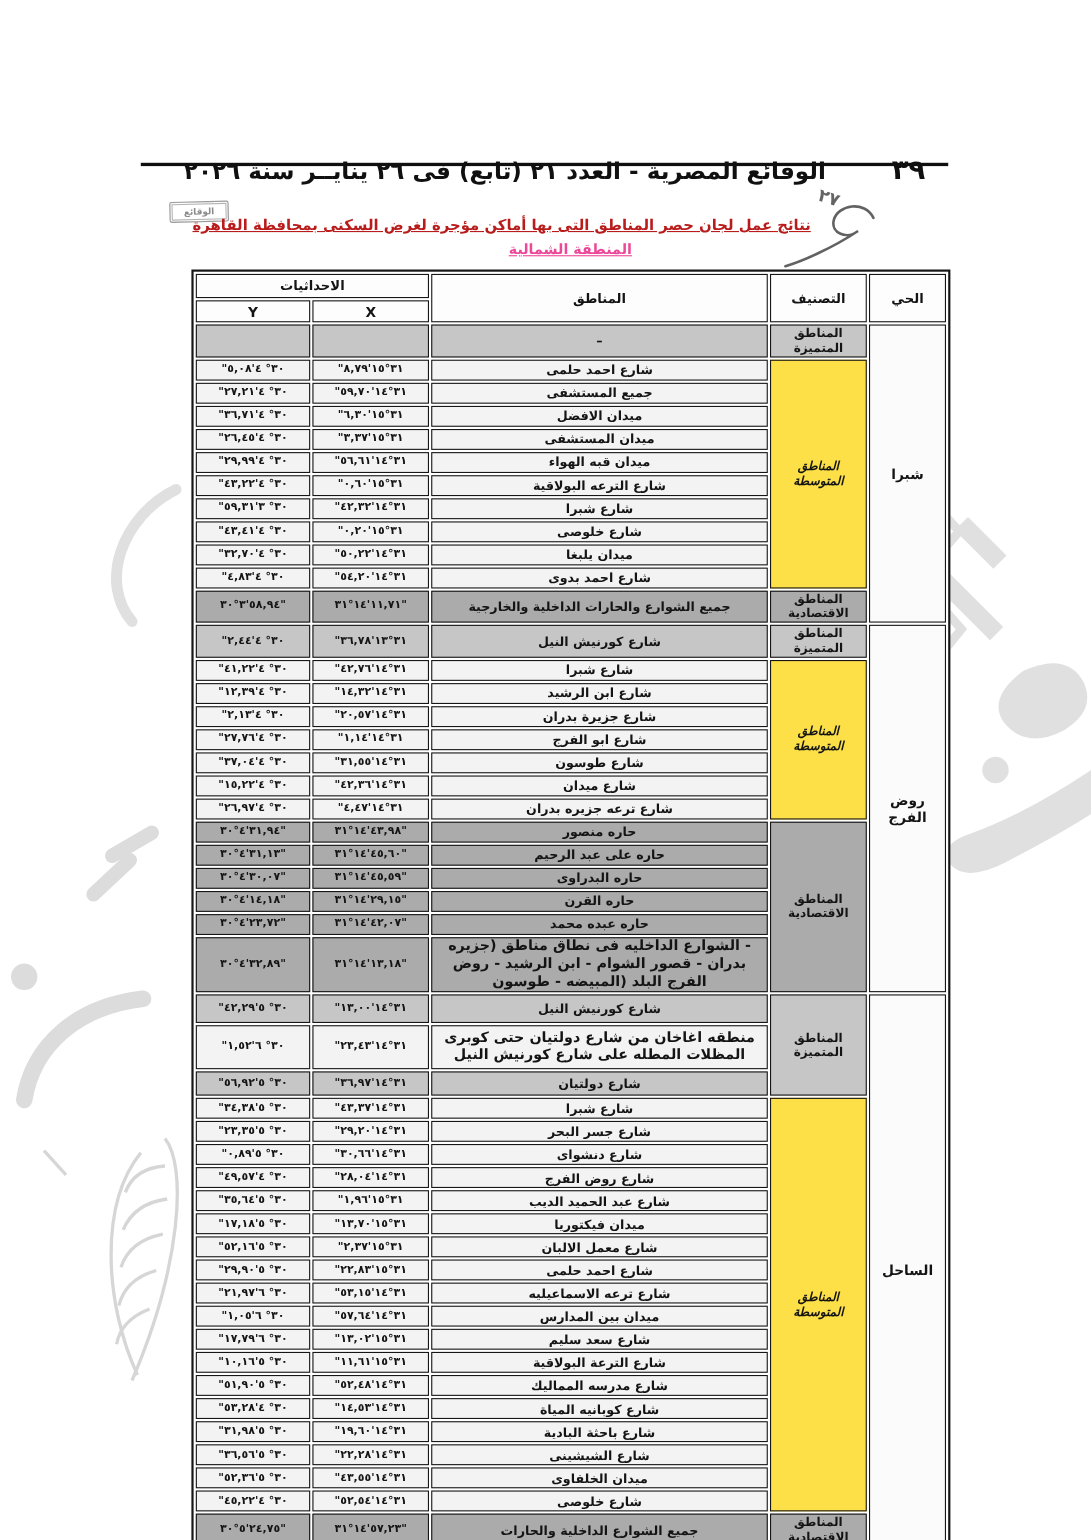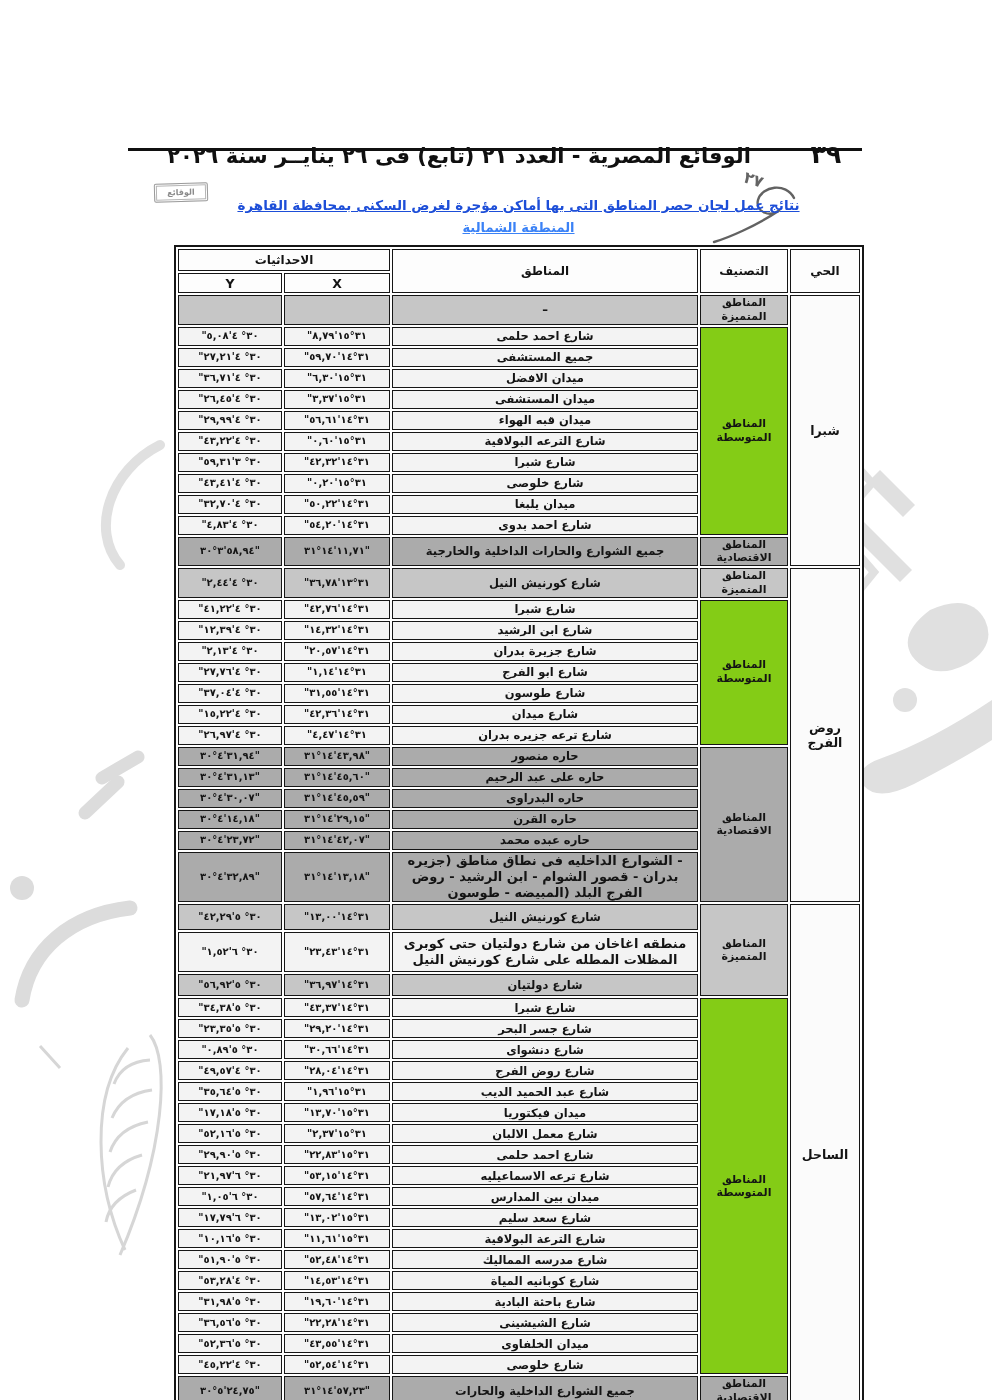--- a/index.html
+++ b/index.html
@@ -11,39 +11,39 @@
   .gz-page-no{width:72px;text-align:center;font-size:25px;}
   .gz-title{flex:1;text-align:center;letter-spacing:-0.2px;margin-top:44px;}
   .gz-rule{position:absolute;top:148px;left:128px;width:734px;height:3px;background:#101010;z-index:2;}
   .stamp{position:absolute;top:183px;left:154px;width:52px;height:17px;z-index:2;
          border:1px solid #9a9a9a;box-shadow:inset 0 0 0 1px #fff, inset 0 0 0 2px #b5b5b5;
          display:flex;align-items:center;justify-content:center;
          font-size:8px;font-weight:bold;color:#8a8a8a;transform:rotate(-1.5deg);border-radius:2px;}
   .hand{position:absolute;top:156px;left:698px;z-index:2;}
   .hand-num{position:absolute;top:14px;left:46px;font-size:16px;color:#4a4a4a;
             transform:rotate(18deg);font-weight:bold;opacity:.85;}
-  .doc-title{position:absolute;top:197px;left:175px;width:687px;z-index:2;direction:rtl;text-align:center;
-             font-weight:bold;font-size:13.5px;text-decoration:underline;color:#1d4ed8;}
+  .doc-title{position:absolute;top:197px;left:175px;width:687px;z-index:2;direction:rtl;text-align:left;
+             font-weight:bold;font-size:13.5px;text-decoration:underline;color:#b91c1c;}
   .doc-subtitle{position:absolute;top:220px;left:175px;width:687px;z-index:2;direction:rtl;text-align:center;
-             font-weight:bold;font-size:13px;text-decoration:underline;color:#3b82f6;}
+             font-weight:bold;font-size:13px;text-decoration:underline;color:#ec4899;}
   .tbl-wrap{position:absolute;top:245px;left:174px;width:689px;z-index:1;}
   table{width:689px;border-collapse:separate;border-spacing:2px;border:2px solid #161616;
         direction:rtl;table-layout:fixed;background:#ffffff;}
   th,td{border:1px solid #161616;padding:0 3px;font-weight:bold;overflow:hidden;}
   th{background:#fdfdfd;font-size:12px;height:20px;text-align:center;vertical-align:middle;}
   th.xy{height:18px;font-size:12.5px;}
   .cell{height:17px;font-size:11.5px;text-align:center;vertical-align:middle;line-height:1.25;}
   .area{font-size:11.5px;}
   .small-text{font-size:13px;}
   .coord{direction:ltr;unicode-bidi:bidi-override;font-size:10px;letter-spacing:.2px;white-space:nowrap;}
   .district{background:#fbfbfb;font-size:12.5px;margin-left:32px;}
   .cls{font-size:11px;}
   .c-g{background:#c6c6c6;}
   .c-d{background:#ababab;}
-  .c-l{background:#84cc16;}
+  .c-l{background:#fde047;font-style:italic;}
   .c-n{background:#f3f3f3;}
 </style>
 </head>
 <body>
 
 <div class="page">
 
   <svg class="wm" width="992" height="1400" viewBox="0 0 992 1400">
     <g stroke="#e0e0e0" fill="none" stroke-linecap="round">
       <path d="M160,445 C110,470 90,530 120,565" stroke-width="10"></path>

